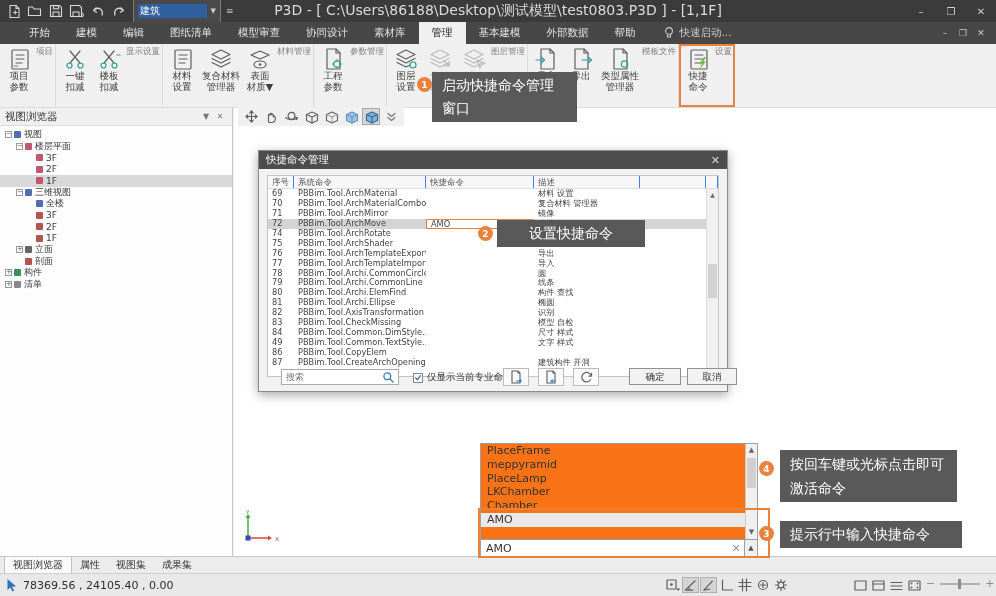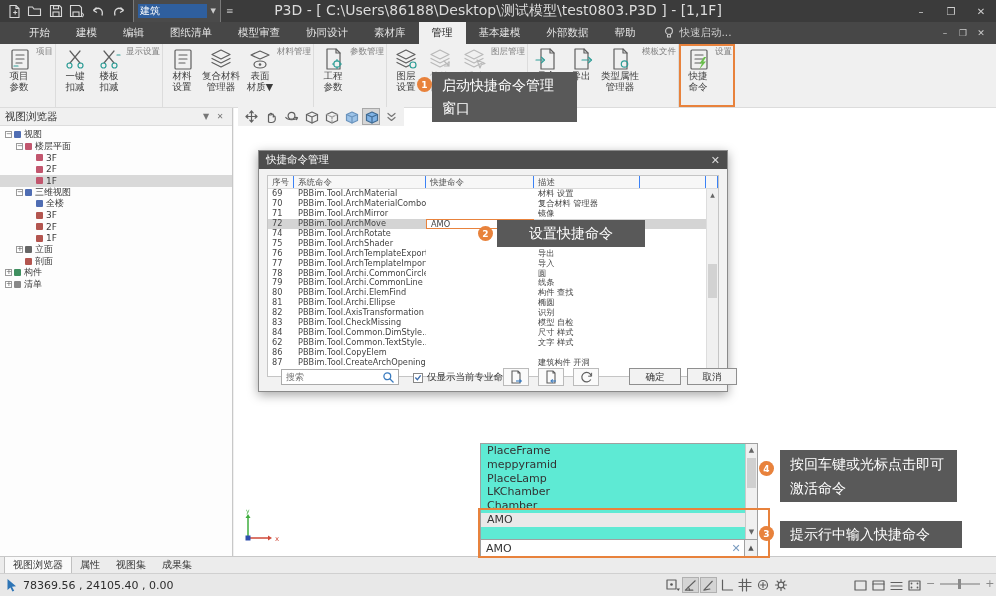--- a/index.html
+++ b/index.html
@@ -86,21 +86,21 @@
   .dctrls { position:absolute; left:8px; right:8px; bottom:5px; height:17px; }
   .dsearch { position:absolute; left:14px; top:0; width:118px; height:16px; border:1px solid #aaa; background:#fff; display:flex; align-items:center; }
   .dsearch input { border:none; outline:none; flex:1; font-size:9px; padding-left:4px; font-family:inherit; width:90px; background:transparent; }
   .dchk { position:absolute; left:146px; top:2px; display:flex; align-items:center; gap:4px; font-size:9.5px; color:#333; }
   .chkbox { width:10px; height:10px; border:1px solid #888; background:#fff; display:flex; align-items:center; justify-content:center; }
   .miniBtn { position:absolute; top:-1px; width:26px; height:18px; border:1px solid #bbb; background:#fafafa; display:flex; align-items:center; justify-content:center; }
   .dokc { position:absolute; top:-1px; height:17px; width:52px; border:1px solid #8f8f8f; background:#f2f2f2; font-size:9.5px; text-align:center; line-height:15px; color:#333; }
 
   
   #popup { position:absolute; left:480px; top:443px; width:278px; z-index:30; }
-  .plistwrap { position:relative; border:1px solid #a0a0a0; background:#5eead4; height:97px; }
+  .plistwrap { position:relative; border:1px solid #a0a0a0; background:#f97316; height:97px; }
   .plist { position:absolute; left:0; top:0; right:12px; bottom:0; }
   .pitem { height:13.8px; line-height:13.8px; font-size:11px; padding-left:6px; color:#333; white-space:nowrap; }
   .pitem.sel { background:#e9e9e9; }
   .psb { position:absolute; right:0; top:0; bottom:0; width:12px; background:#f0f0f0; border-left:1px solid #c9c9c9; }
   .psb .sbtn { height:13px; font-size:7px; text-align:center; line-height:13px; color:#666; }
   .psb .sthumb { position:absolute; left:1px; right:1px; top:14px; height:30px; background:#d0d0d0; }
   .psb .sbdn { position:absolute; bottom:0; left:0; right:0; }
   .pinput { margin-top:0; height:17px; border:1px solid #a0a0a0; border-top:none; background:#fff; display:flex; align-items:center; }
   .pinput input { flex:1; border:none; outline:none; font-size:11px; padding-left:5px; font-family:inherit; color:#333; background:transparent; }
   .pclear { width:16px; text-align:center; color:#7a9cc0; font-size:11px; }
@@ -688,21 +688,21 @@
           <div></div>
         </div>
         <div class="drow">
           <div>84</div>
           <div>PBBim.Tool.Common.DimStyle...</div>
           <div></div>
           <div>尺寸 样式</div>
           <div></div>
         </div>
         <div class="drow">
-          <div>62</div>
+          <div>49</div>
           <div>PBBim.Tool.Common.TextStyle...</div>
           <div></div>
           <div>文字 样式</div>
           <div></div>
         </div>
         <div class="drow">
           <div>86</div>
           <div>PBBim.Tool.CopyElem</div>
           <div></div>
           <div></div>

